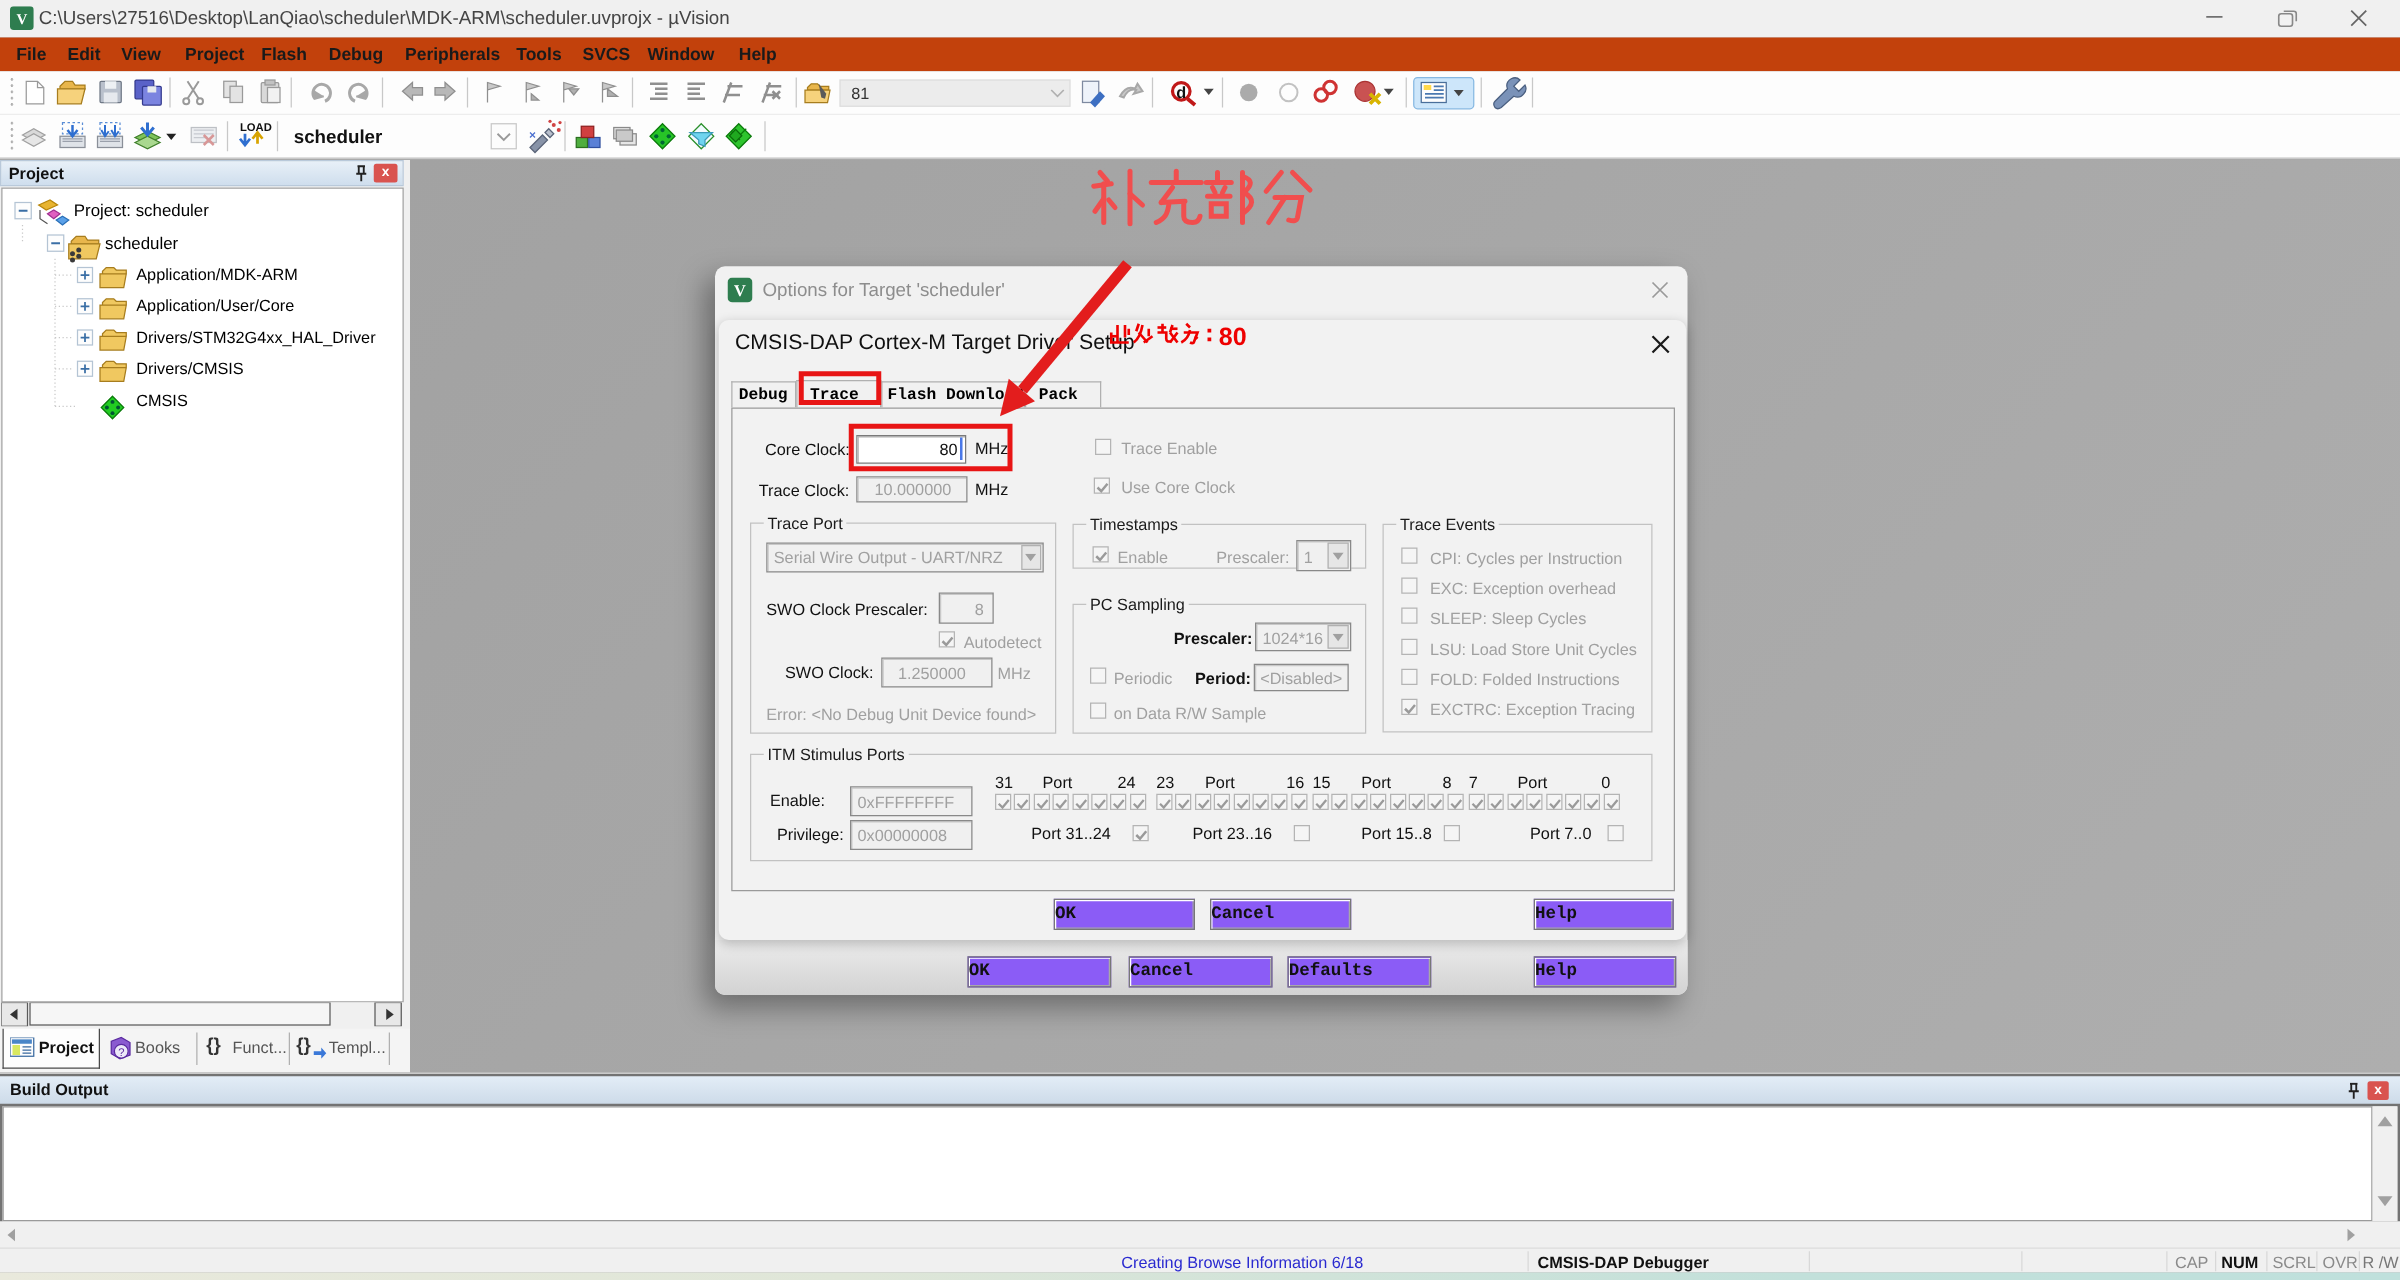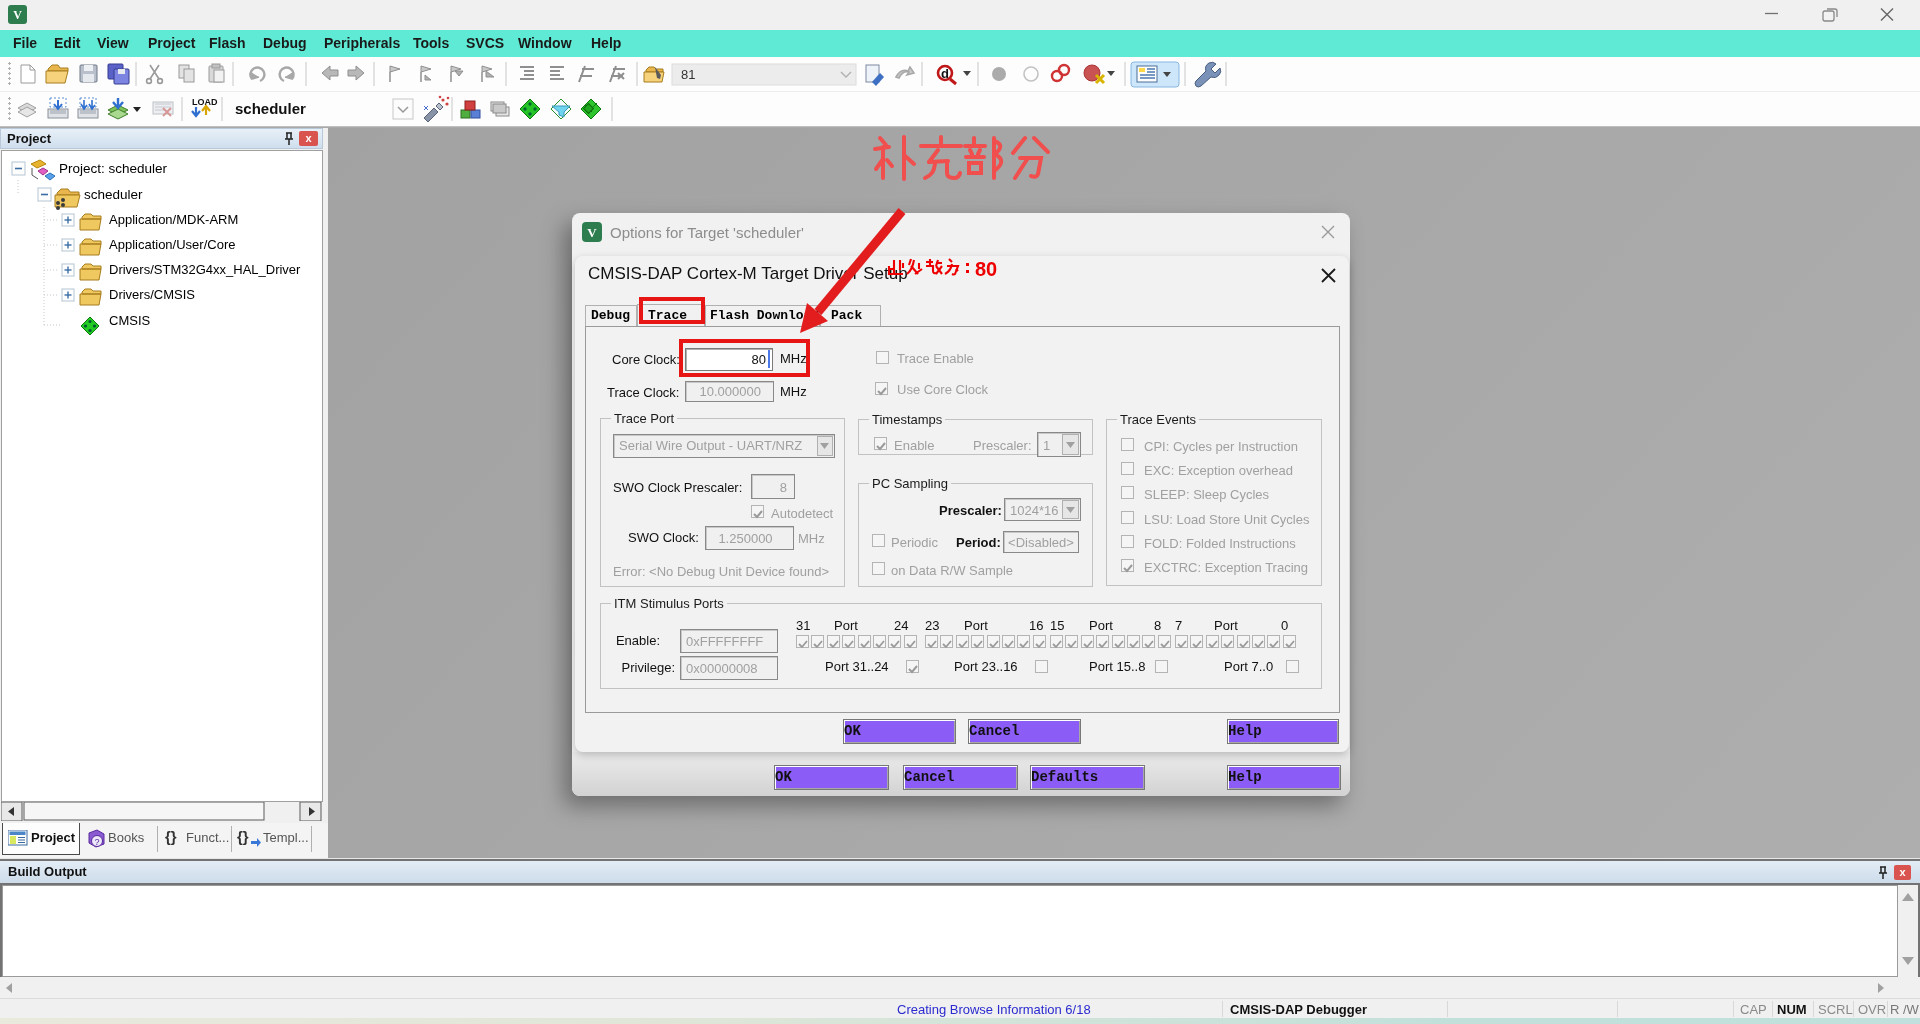--- a/index.html
+++ b/index.html
@@ -2,21 +2,21 @@
 <html><head>
 <meta charset="utf-8">
 <style>
 * { margin:0; padding:0; box-sizing:border-box; }
 html,body { width:1920px; height:1024px; overflow:hidden; font-family:"Liberation Sans", sans-serif; }
 body { position:relative; background:#a9a9a9; }
 .abs { position:absolute; }
 
 #titlebar { left:0; top:0; width:1920px; height:30px; background:#f0f0f0; }
 #titletext { left:31px; top:6px; font-size:15px; color:#444; }
-#menubar { left:0; top:30px; width:1920px; height:27px; background:#5eead4; }
+#menubar { left:0; top:30px; width:1920px; height:27px; background:#c2410c; }
 .menuitem { position:absolute; top:5px; font-size:14px; color:#1a1a1a; font-weight:700; letter-spacing:0px; }
 #toolbar1 { left:0; top:57px; width:1920px; height:35px; background:#fdfdfd; border-bottom:1px solid #ededed; }
 #toolbar2 { left:0; top:92px; width:1920px; height:35px; background:#fdfdfd; border-bottom:1px solid #bfbfbf; }
 .grip { position:absolute; left:8px; top:4px; width:3px; height:26px;
   background-image:radial-gradient(circle, #b0b0b0 1px, transparent 1.2px); background-size:3px 5px; }
 
 #proj { left:0; top:128px; width:328px; height:730px; background:#f0f0f0; }
 #projhdr { left:0; top:0; width:323px; height:21px; background:linear-gradient(#e8f0f8,#cfdeed); border:1px solid #b9c9da; font-size:13px; font-weight:700; color:#111; padding:2px 0 0 6px; }
 #projtree { left:1px; top:22px; width:322px; height:652px; background:#ffffff; border:1px solid #a0a0a0; }
 .trow { position:absolute; font-size:13px; color:#000; white-space:nowrap; }
@@ -54,20 +54,21 @@
 .redbox { position:absolute; border:4px solid #e81515; }
 </style>
 </head>
 <body>
 
 <div class="abs" id="titlebar">
   <svg class="abs" style="left:8px;top:5px" width="19" height="19">
       <rect width="19" height="19" rx="3" fill="#2e7d4f"></rect>
       <text x="9.5" y="14" font-size="12" font-weight="bold" fill="#fff" text-anchor="middle" font-family="Liberation Serif">V</text>
     </svg>
+  <div class="abs" id="titletext">C:\Users\27516\Desktop\LanQiao\scheduler\MDK-ARM\scheduler.uvprojx - µVision</div>
   <svg class="abs" style="left:1755px;top:0" width="165" height="30">
     <line x1="10" y1="13.5" x2="23" y2="13.5" stroke="#707070" stroke-width="1.3"></line>
     <path d="M72 9 h8 a2 2 0 0 1 2 2 v6" fill="none" stroke="#888" stroke-width="1.3"></path>
     <rect x="68" y="11" width="11" height="10" fill="#f2f2f2" stroke="#888" stroke-width="1.3" rx="2"></rect>
     <path d="M126 8.5 L138 20.5 M138 8.5 L126 20.5" stroke="#666" stroke-width="1.4"></path>
   </svg>
 </div>
 
 <div class="abs" id="menubar">
   <div class="menuitem" style="left:13px">File</div>

